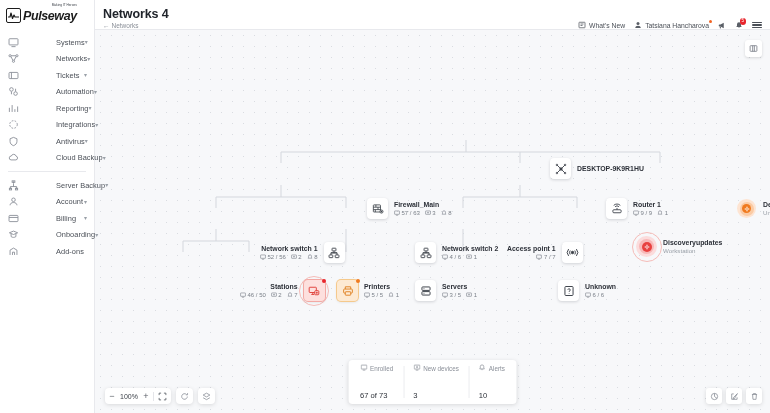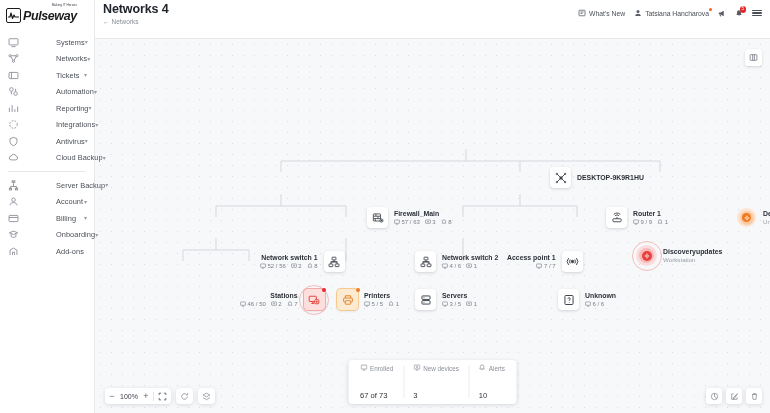--- a/index.html
+++ b/index.html
@@ -23,21 +23,21 @@
   .nav { padding-top:4px; }
   .nav-item { display:flex; align-items:center; height:16.5px; padding:0 7px 0 8px; cursor:pointer; position:relative; }
   .nav-ic { width:11px; height:11px; flex:0 0 11px; margin-right:5px; color:#8a8f98; display:flex; align-items:center; justify-content:center; }
   .nav-ic svg { display:block; }
   .nav-lb { font-size:7.4px; color:#4a4f57; white-space:nowrap; letter-spacing:0.05px;padding-left:32px; }
   .nav-ch { margin-left:auto; color:#9aa0a8; font-size:6px; line-height:1; }
   .nav-sep { height:1px; background:#e8e9ed; margin:5px 8px 5px 8px; }
 
   
   .main { flex:1; position:relative; height:413px; display:flex; flex-direction:column; }
-  .topbar { height:39px; border-bottom:1px solid #e8e9ed; display:flex; align-items:flex-start; padding:3px 8px 0 8px; background:#fff; position:relative; z-index:4;}
+  .topbar { height:30px; border-bottom:1px solid #e8e9ed; display:flex; align-items:flex-end; padding:3px 8px 0 8px; background:#fff; position:relative; z-index:4;}
   .title-block { flex:1; }
   .page-title { font-size:12.5px; font-weight:bold; color:#20242b; line-height:13px; letter-spacing:-0.1px;}
   .crumb { font-size:6.5px; color:#8a8f98; margin-top:1.5px; display:flex; align-items:center; gap:2px; cursor:pointer;}
   .crumb-arrow { font-size:6.5px; }
   .topright { display:flex; align-items:center; gap:9px; padding-top:6px; }
   .tr-item { display:flex; align-items:center; gap:3px; font-size:6.8px; color:#4a4f57; cursor:pointer; position:relative; }
   .tr-ic { width:8px; height:8px; color:#5a5f67; display:flex; align-items:center; justify-content:center; }
   .dot-orange { position:absolute; top:-1px; right:-3px; width:3px; height:3px; border-radius:50%; background:#f26322; }
   .badge { position:absolute; top:-3px; right:-3px; min-width:6.5px; height:6.5px; border-radius:4px; background:#e8262d; color:#fff; font-size:4.6px; line-height:6.5px; text-align:center; padding:0 1px; }
   .hamb { width:10px; display:flex; flex-direction:column; gap:1.6px; cursor:pointer; }

